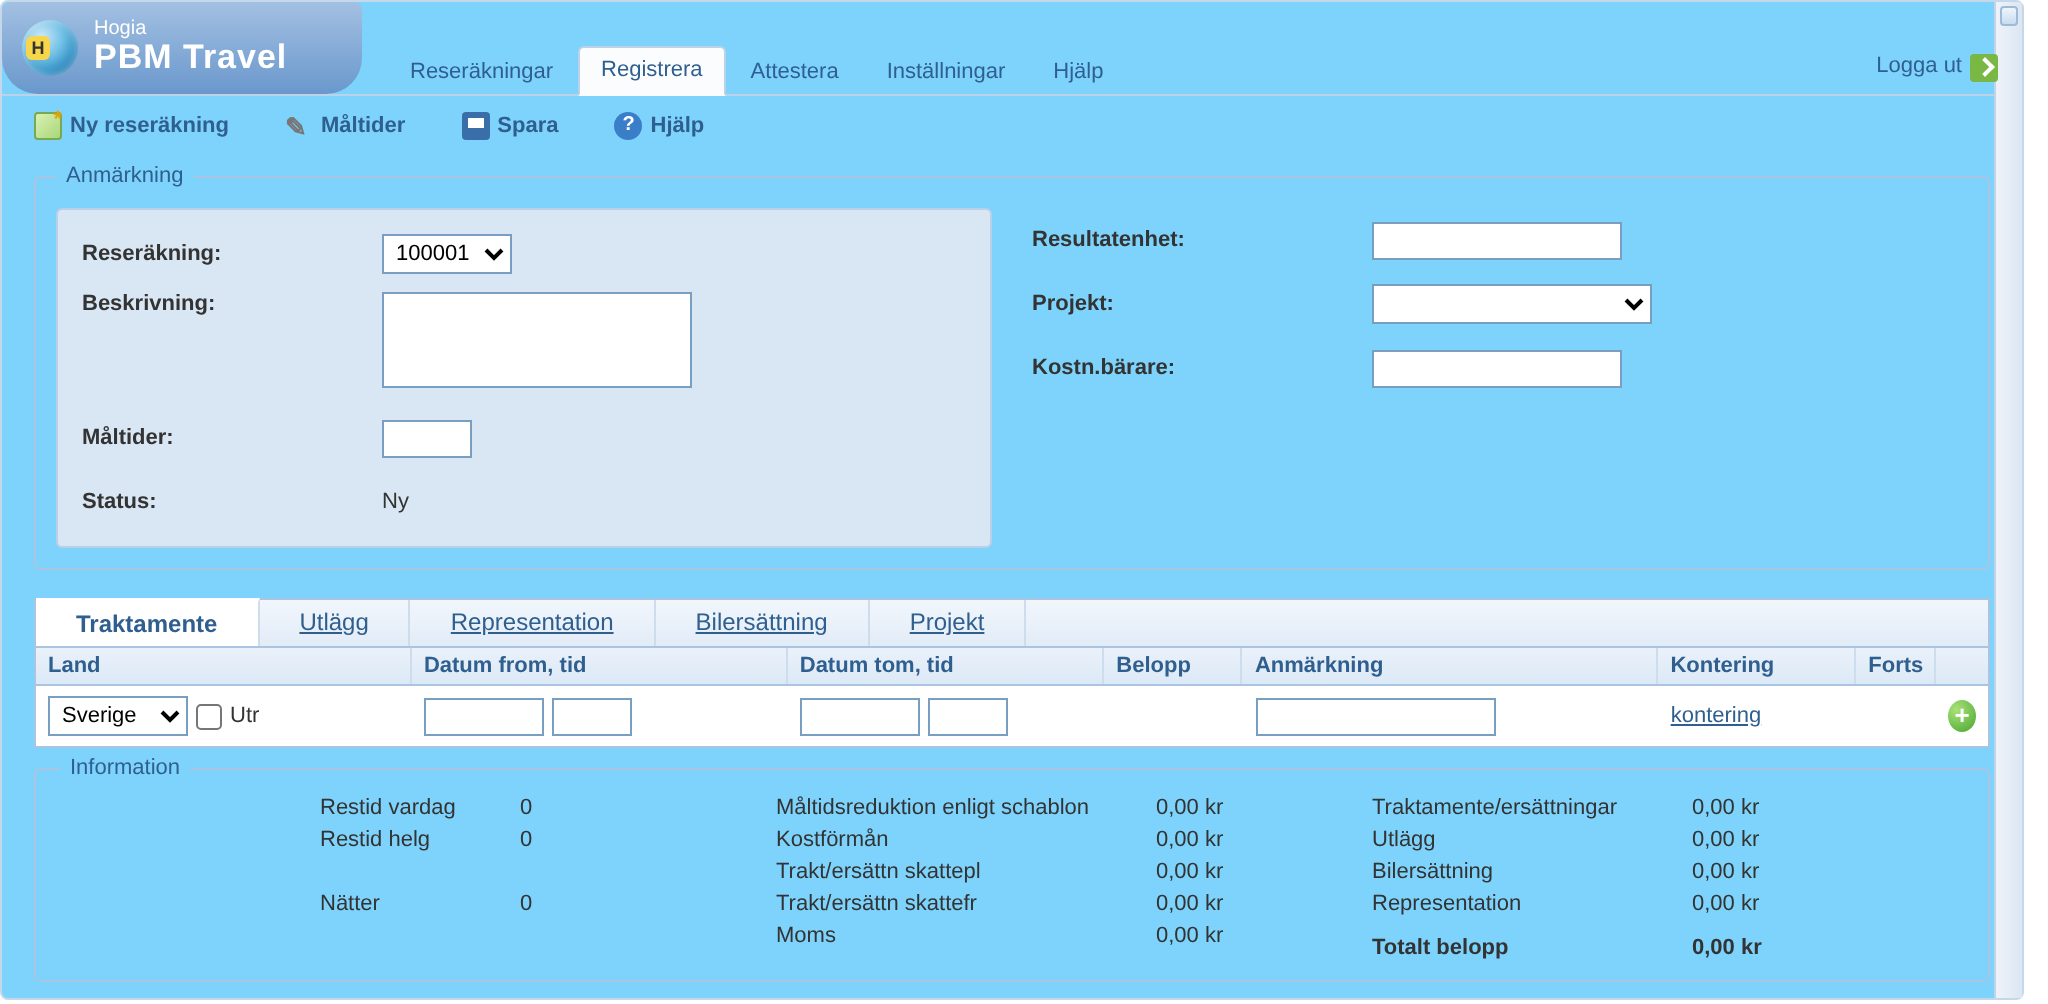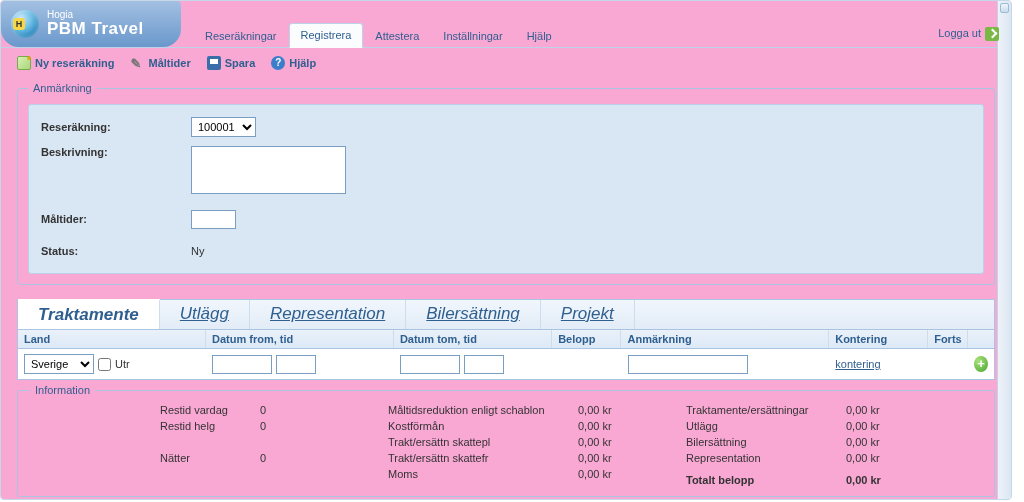--- a/index.html
+++ b/index.html
@@ -8,21 +8,21 @@
   font-size: 11px;
   color: #333;
   background: #fff;
   width: 1024px;
   height: 502px;
   overflow: hidden;
   position: relative;
 }
 .outer {
   border: 1px solid #c5d8ea;
-  background: #f9a8d4;
+  background: #7dd3fc;
   width: 1012px;
   margin: 0;
   height: 500px;
   position: relative;
   border-radius: 4px;
 }
 
 .header {
   background: linear-gradient(to bottom, #a3c0e2 0%, #6a98cc 100%);
   height: 46px;
@@ -107,21 +107,21 @@
   left: 4px; top: 3px;
   width: 5px; height: 5px;
   border-right: 2px solid #fff;
   border-top: 2px solid #fff;
   transform: rotate(45deg);
 }
 
 .toolbar {
   padding: 8px 16px;
   display: flex;
-  gap: 16px;
+  gap: 28px;
   align-items: center;
 }
 .tool {
   color: #2f5f8f;
   font-weight: bold;
   cursor: pointer;
   display: inline-flex;
   align-items: center;
   gap: 4px;
   font-size: 11px;
@@ -203,23 +203,22 @@
   background: linear-gradient(to bottom,#f1f6fc,#e2ecf7);
   border-top:1px solid #a9c5e1;
   border-left:1px solid #a9c5e1;
   border-right:1px solid #a9c5e1;
 }
 .sub-tab {
   padding: 4px 20px;
   color: #2f5f8f;
   text-decoration: underline;
   cursor: pointer;
-  font-size: 17px;
+  font-size: 12px;
   border-right: 1px solid #cdddee;
-  font-style: italic;
 }
 .sub-tab.active {
   background: #fff;
   text-decoration: none;
   font-weight: bold;
   border-top: 2px solid #fff;
   margin-top:-1px;
 }
 
 .tbl {
@@ -373,20 +372,36 @@
               <div class="fld-input">
                 <input class="sm" style="width: 45px;" value="">
               </div>
             </div>
             <div class="form-row">
               <div class="fld-label">Status:</div>
               <div class="status-val">Ny</div>
             </div>
           </div>
         </div>
+        <div class="col-right" style="padding-left:20px;">
+          <div class="form-row">
+            <div class="fld-label" style="width:170px">Resultatenhet:</div>
+            <input class="sm" style="width: 125px;" value="">
+          </div>
+          <div class="form-row">
+            <div class="fld-label" style="width:170px">Projekt:</div>
+            <select class="sm" style="width:140px">
+              <option></option>
+            </select>
+          </div>
+          <div class="form-row">
+            <div class="fld-label" style="width:170px">Kostn.bärare:</div>
+            <input class="sm" style="width: 125px;" value="">
+          </div>
+        </div>
       </div>
     </fieldset>
 
     <div class="sub-tabs">
       <div class="sub-tab active">Traktamente</div>
       <div class="sub-tab">Utlägg</div>
       <div class="sub-tab">Representation</div>
       <div class="sub-tab">Bilersättning</div>
       <div class="sub-tab">Projekt</div>
     </div>

